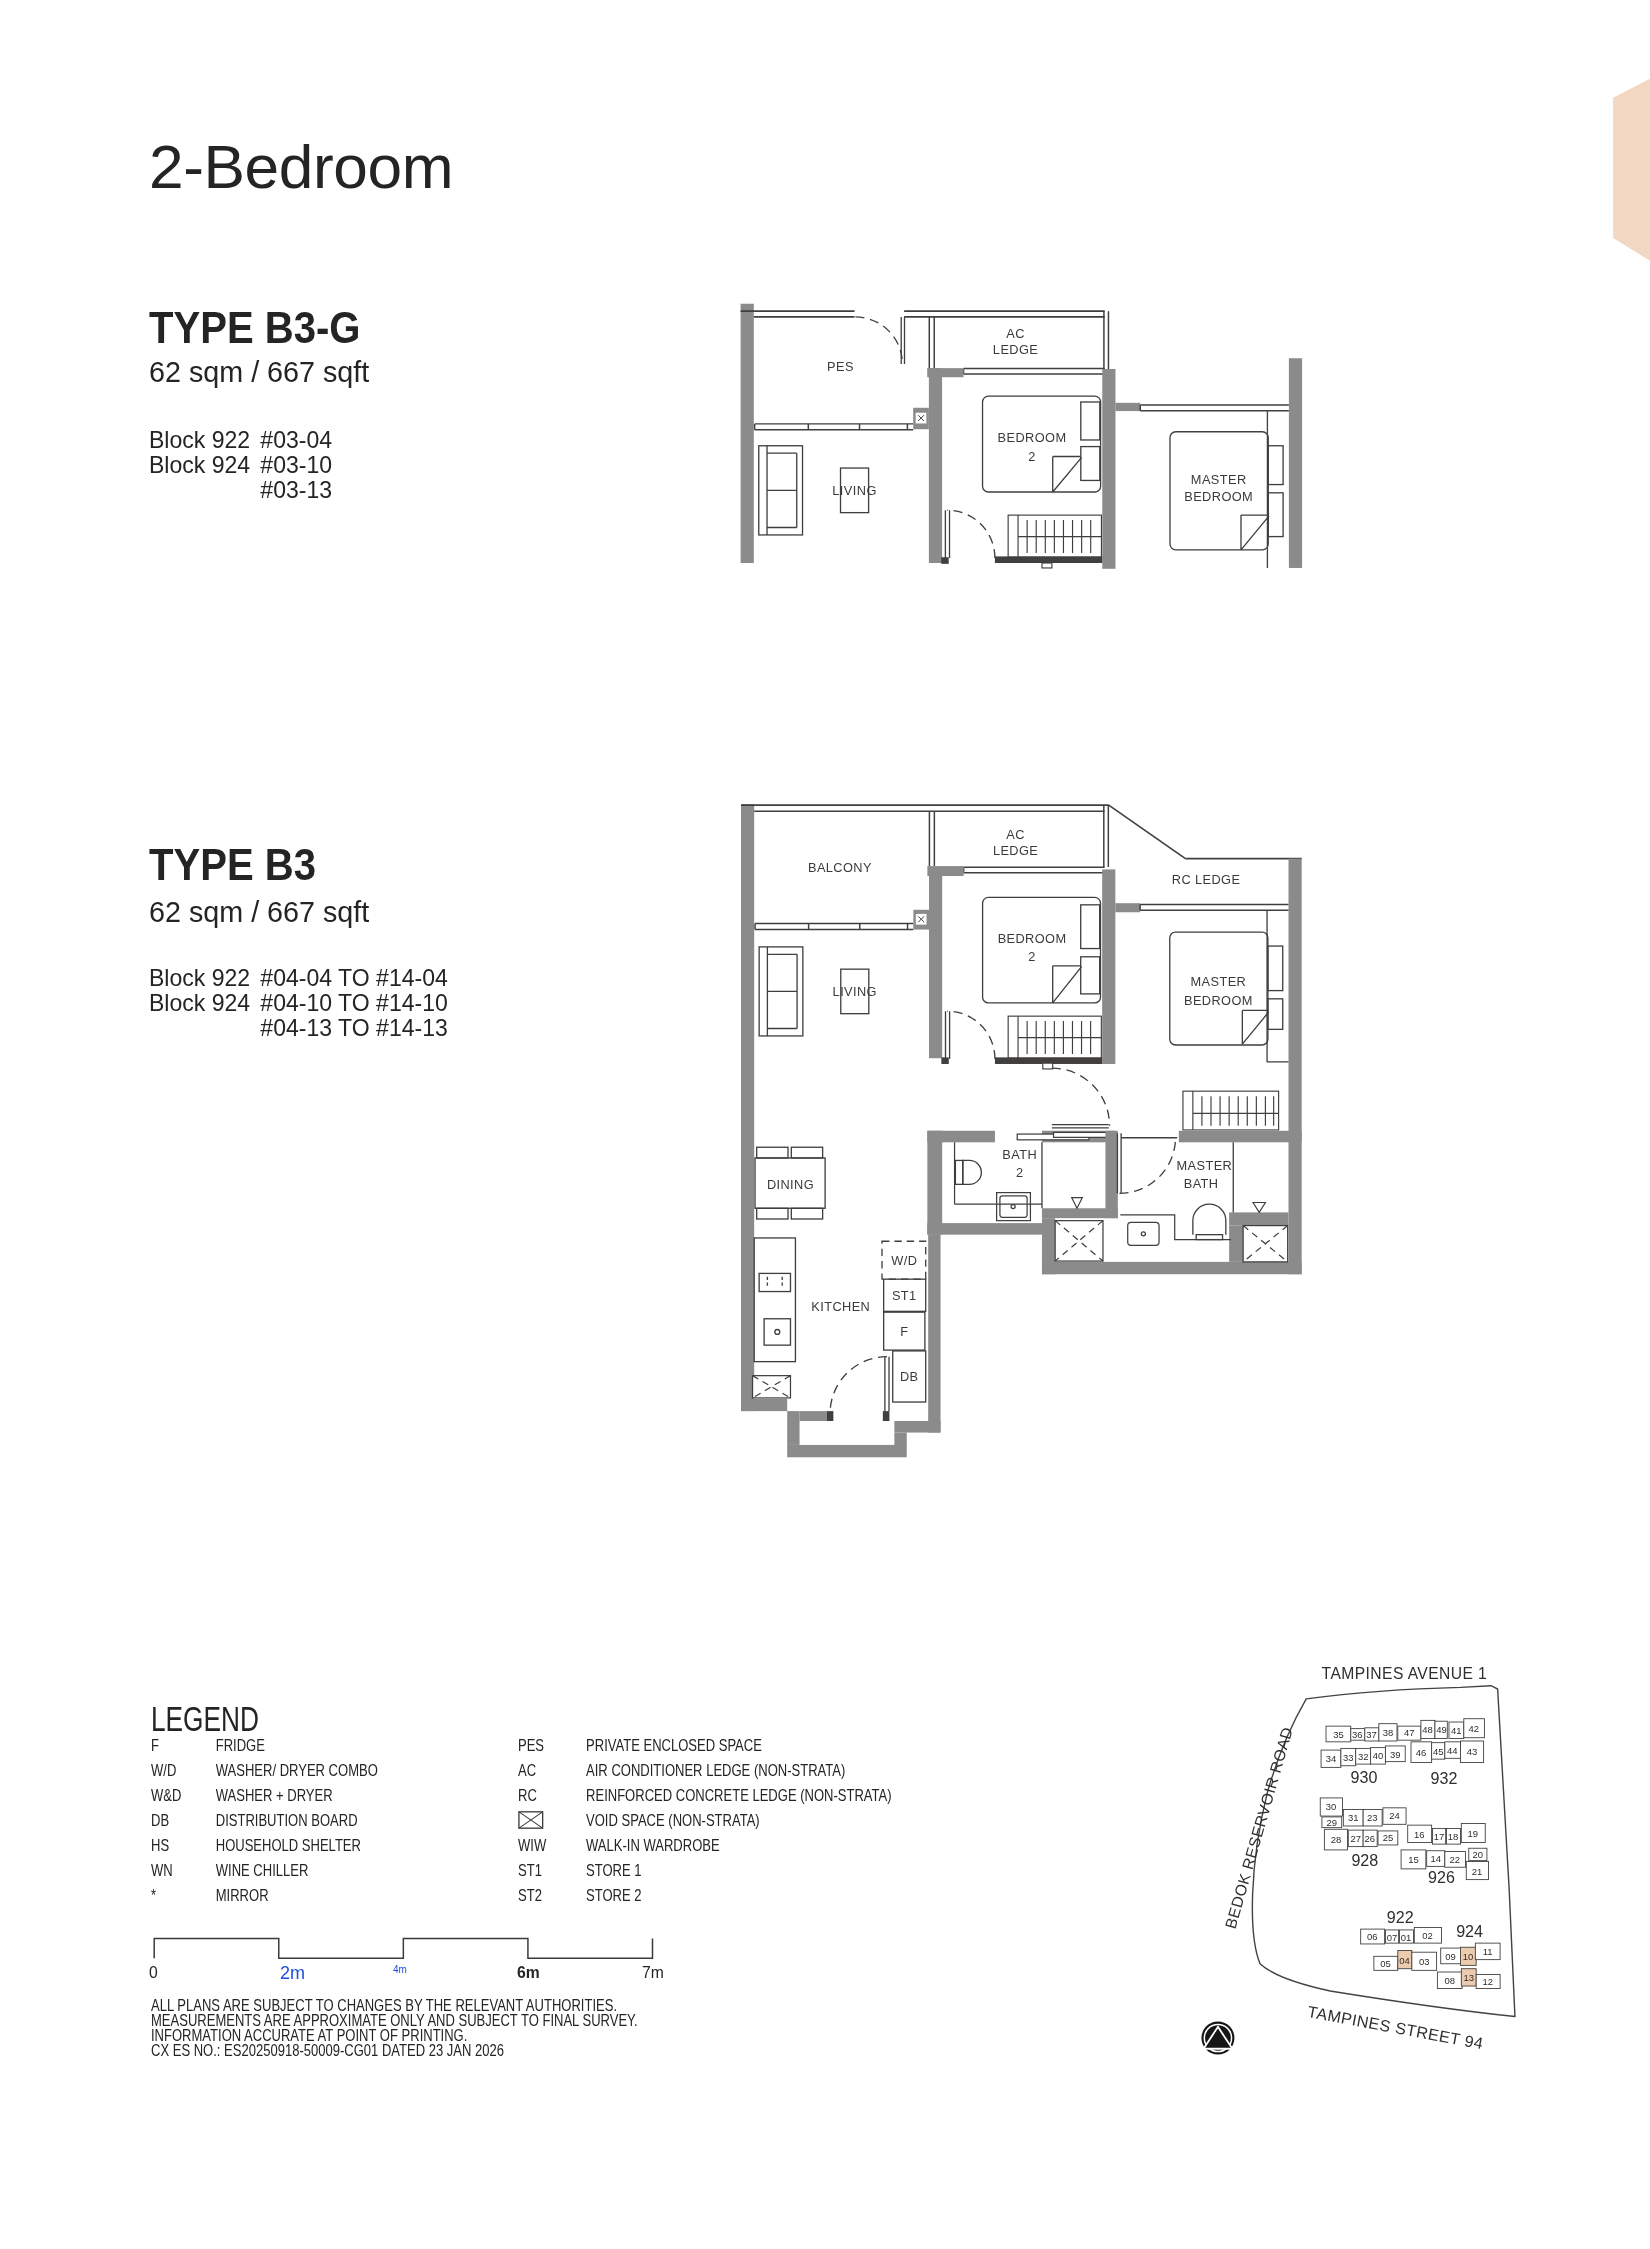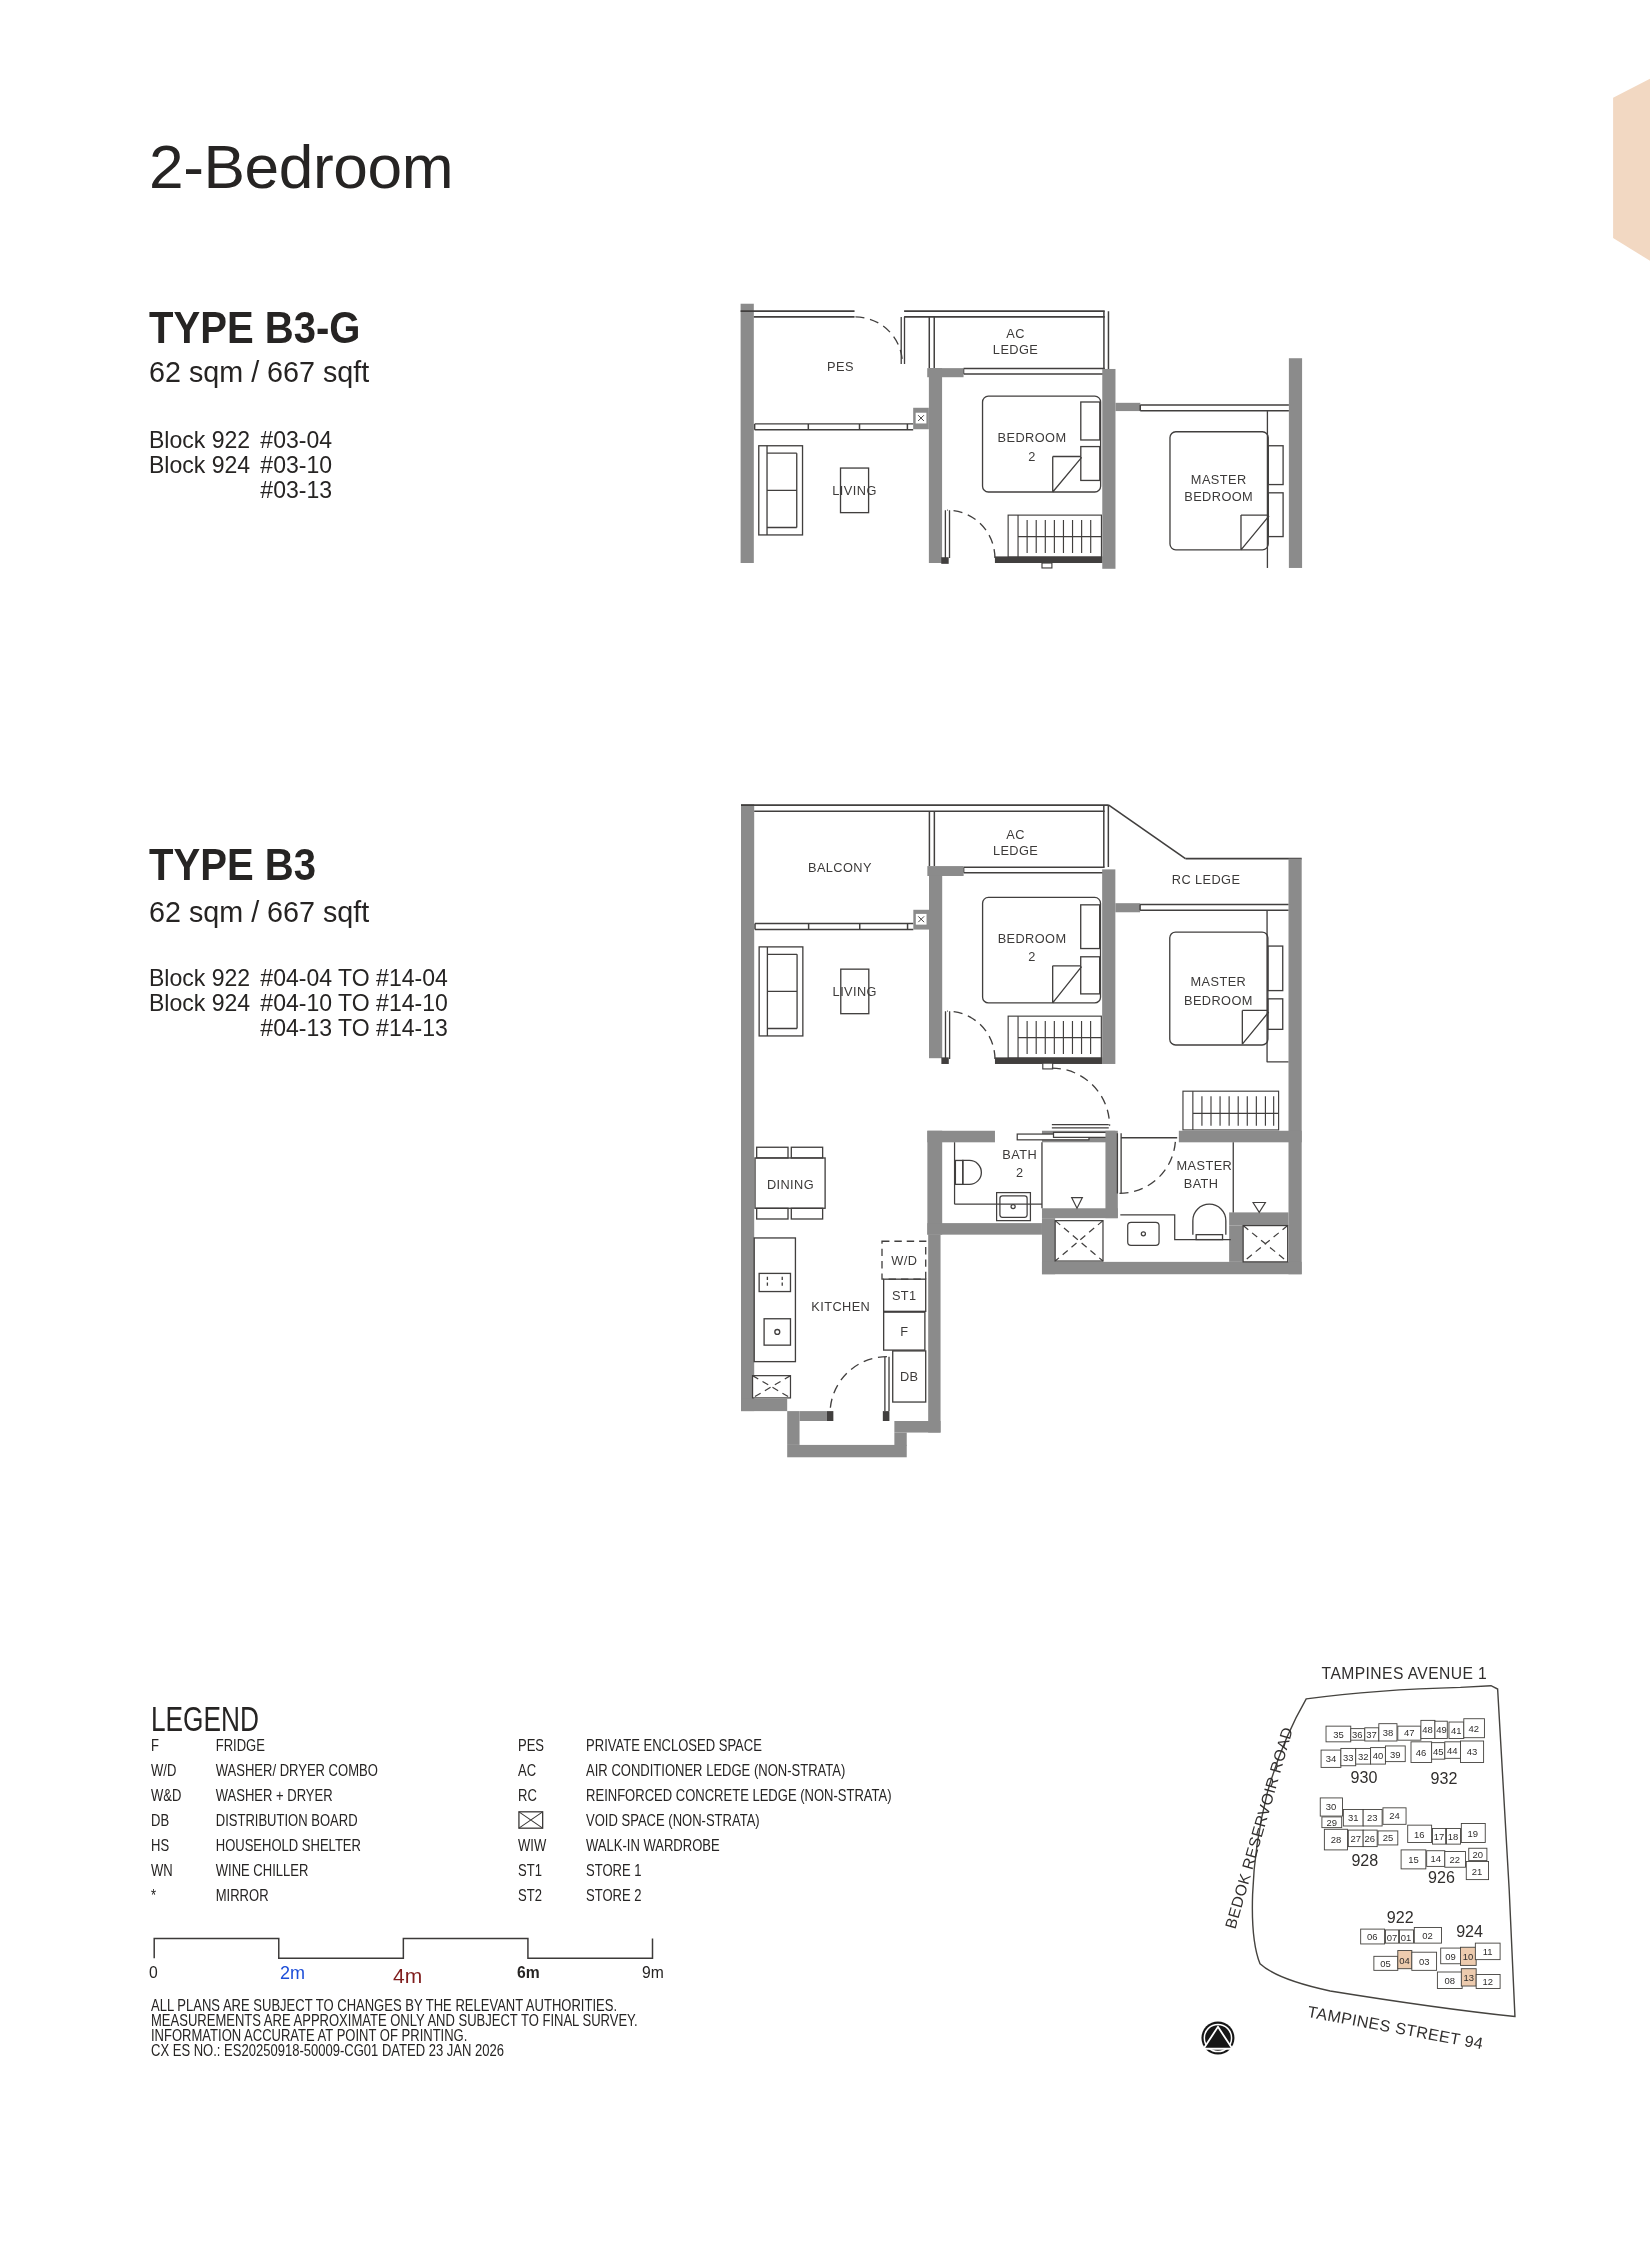--- a/index.html
+++ b/index.html
@@ -381,23 +381,23 @@
 <svg class="abs" style="left:518px;top:1811px" width="25.6" height="18" viewBox="0 0 31 22">
   <rect x="1" y="1" width="29" height="20" fill="none" stroke="#3c3a39" stroke-width="1.6"></rect>
   <path d="M1,1 L30,21 M30,1 L1,21" stroke="#3c3a39" stroke-width="1.3" fill="none"></path>
 </svg>
 
 <svg class="abs" style="left:149px;top:1931px" width="512" height="33" viewBox="0 0 620 40">
   <path d="M6,33 L6,9 L157,9 L157,33 L308,33 L308,9 L459,9 L459,33 L610,33 L610,9" fill="none" stroke="#3c3a39" stroke-width="1.8"></path>
 </svg>
 <div class="abs" style="left:149px;top:1964px;font-size:15.7px;color:#262423;">0</div>
 <div class="abs" style="left:280px;top:1963px;font-size:18px;color:#1d4ed8;">2m</div>
-<div class="abs" style="left:393px;top:1964px;font-size:21px;color:#7f1d1d;">4m</div>
+<div class="abs" style="left:393px;top:1964px;font-size:10px;color:#1d4ed8;">4m</div>
 <div class="abs" style="left:517px;top:1964px;font-size:15.7px;color:#262423;font-weight:bold;">6m</div>
-<div class="abs" style="left:642px;top:1964px;font-size:15.7px;color:#262423;">9m</div>
+<div class="abs" style="left:642px;top:1964px;font-size:15.7px;color:#262423;">7m</div>
 
 <svg class="abs" style="left:1180px;top:1650px" width="363" height="578" viewBox="1430 2000 440 700">
 
   <text x="1702" y="2035" font-size="19" text-anchor="middle" fill="#302e2d" letter-spacing="0.5">TAMPINES AVENUE 1</text>
 
   <path d="M1583,2059 C1650,2050 1730,2046 1770,2045 L1807,2043 L1815,2047 L1829,2290 L1836,2444
            C1770,2437 1680,2424 1612,2413 C1570,2404 1540,2392 1527,2380
            C1513,2345 1514,2260 1536,2172 C1548,2130 1565,2090 1583,2059 Z" fill="none" stroke="#45433f" stroke-width="1.7"></path>
 
   <text x="0" y="0" font-size="19" fill="#302e2d" letter-spacing="0.5" text-anchor="middle" transform="translate(1532,2217) rotate(-74)">BEDOK RESERVOIR ROAD</text>

